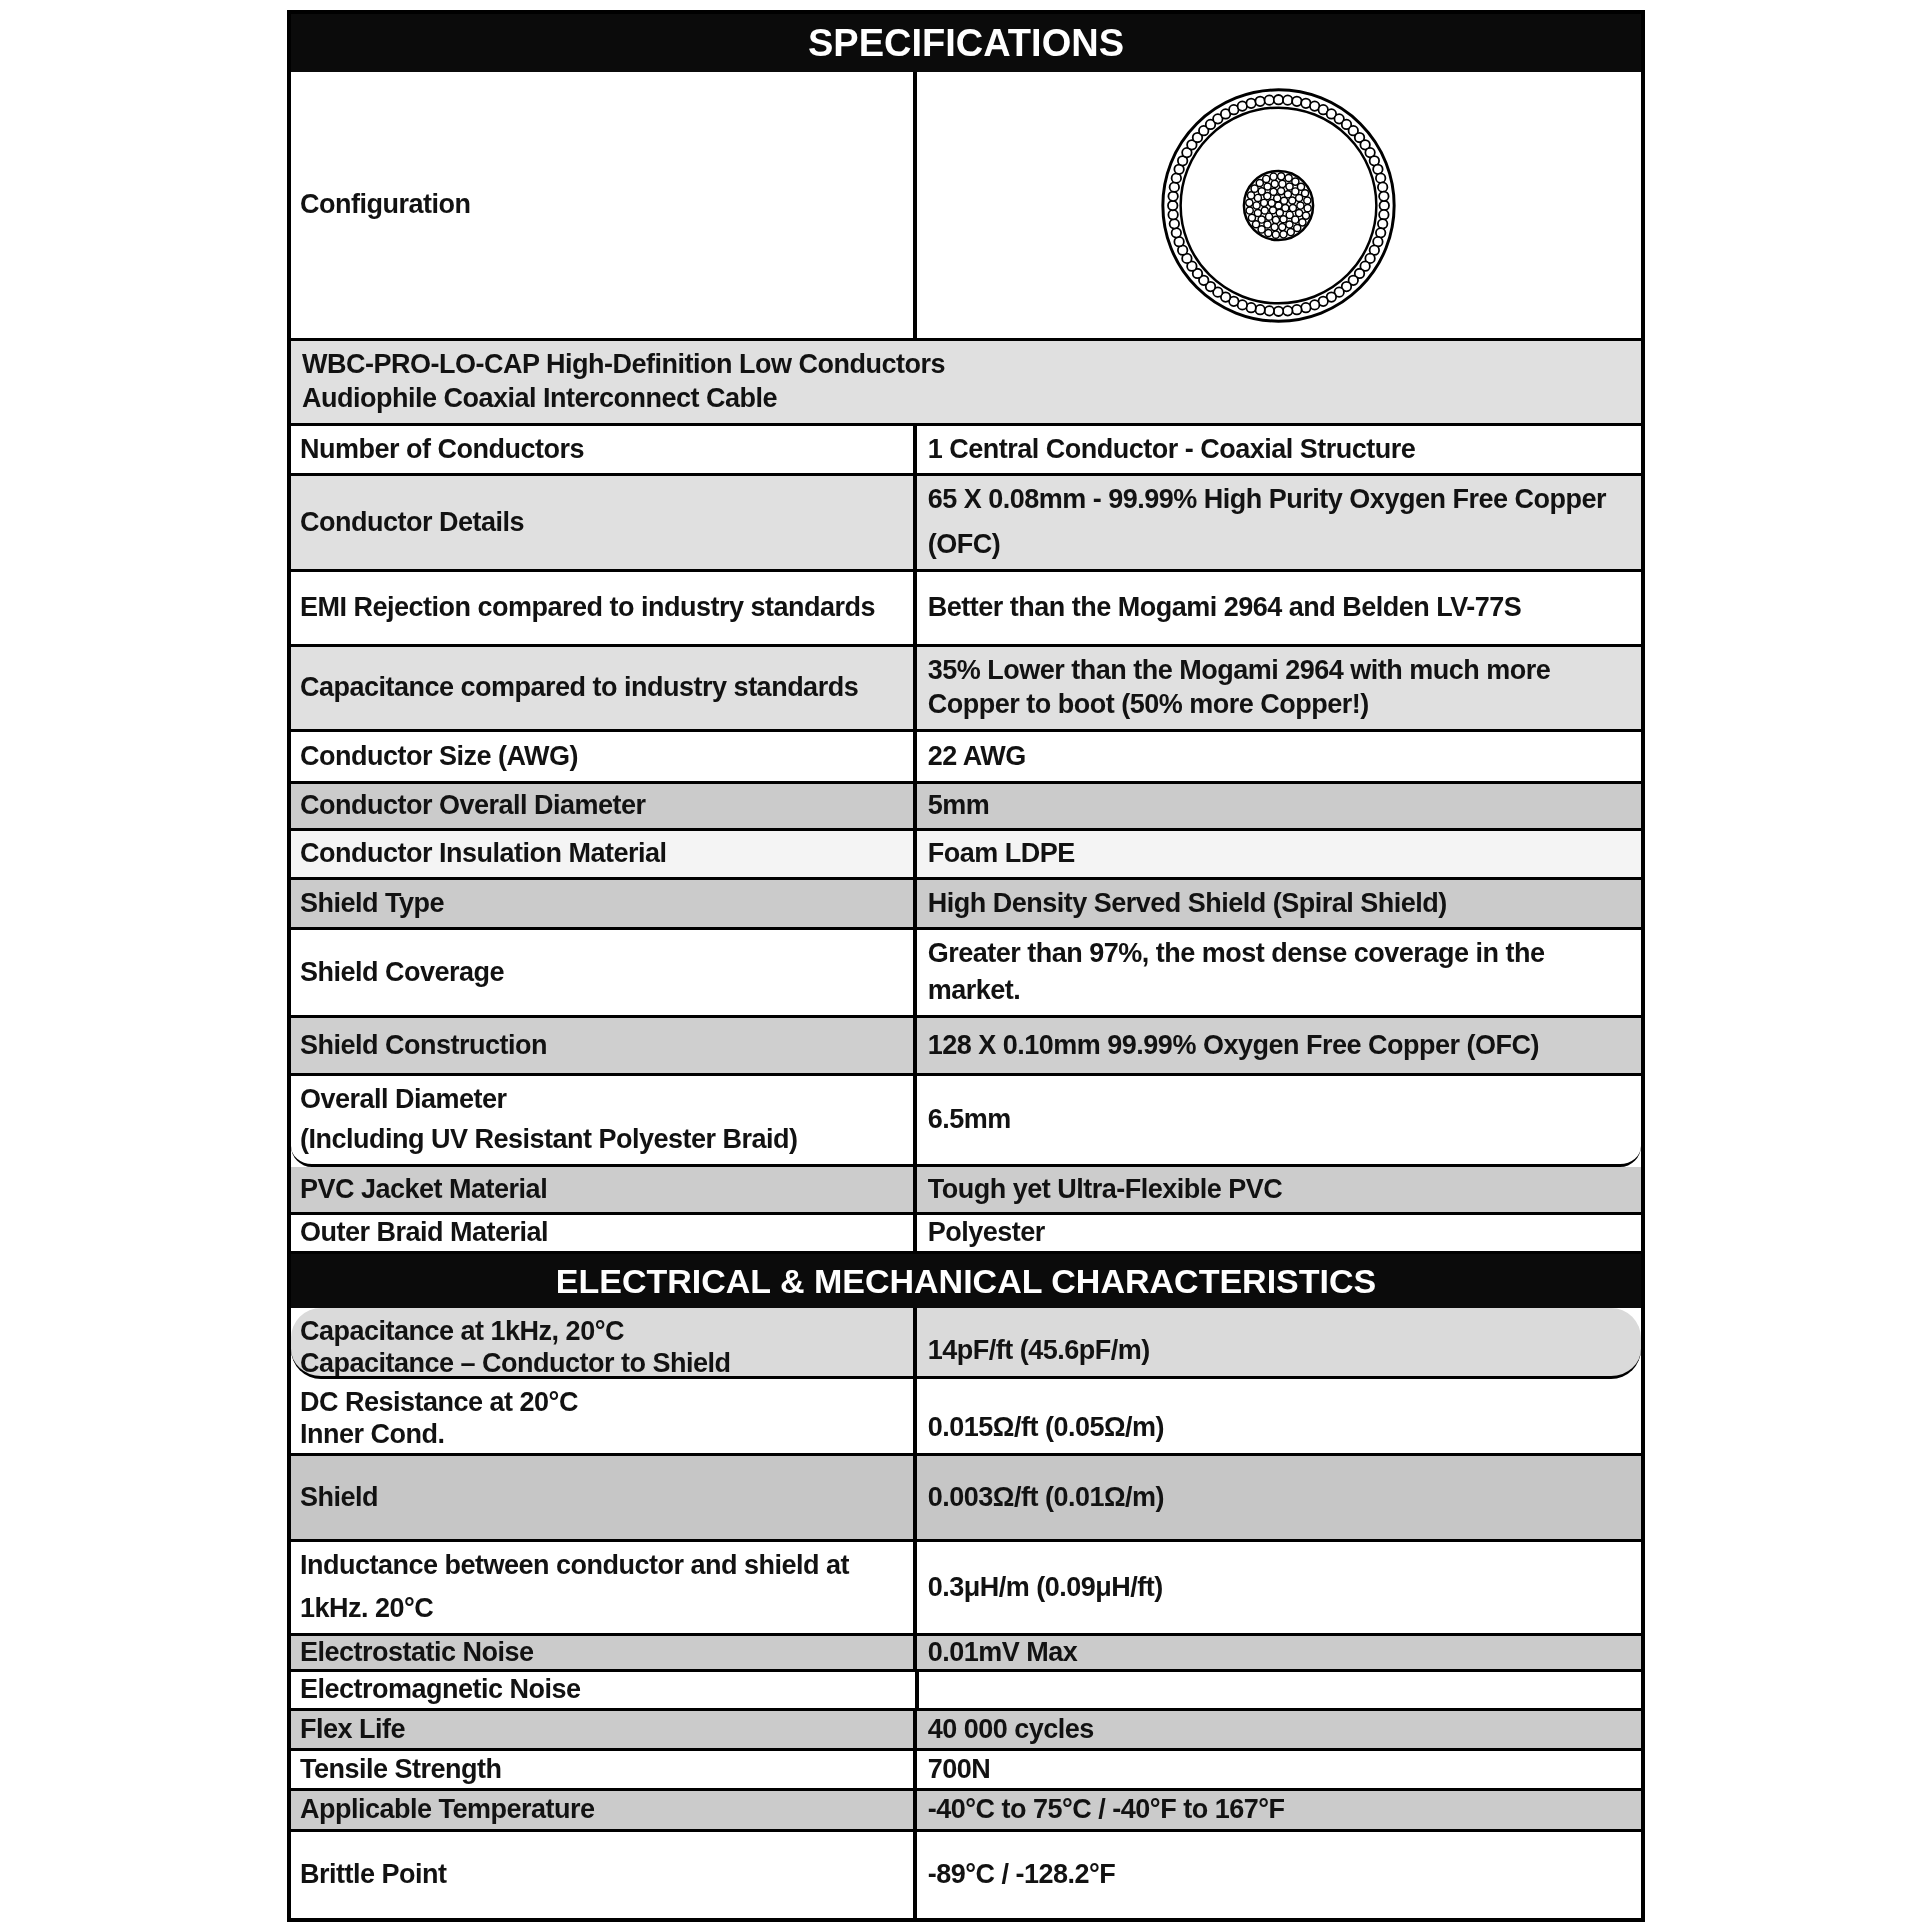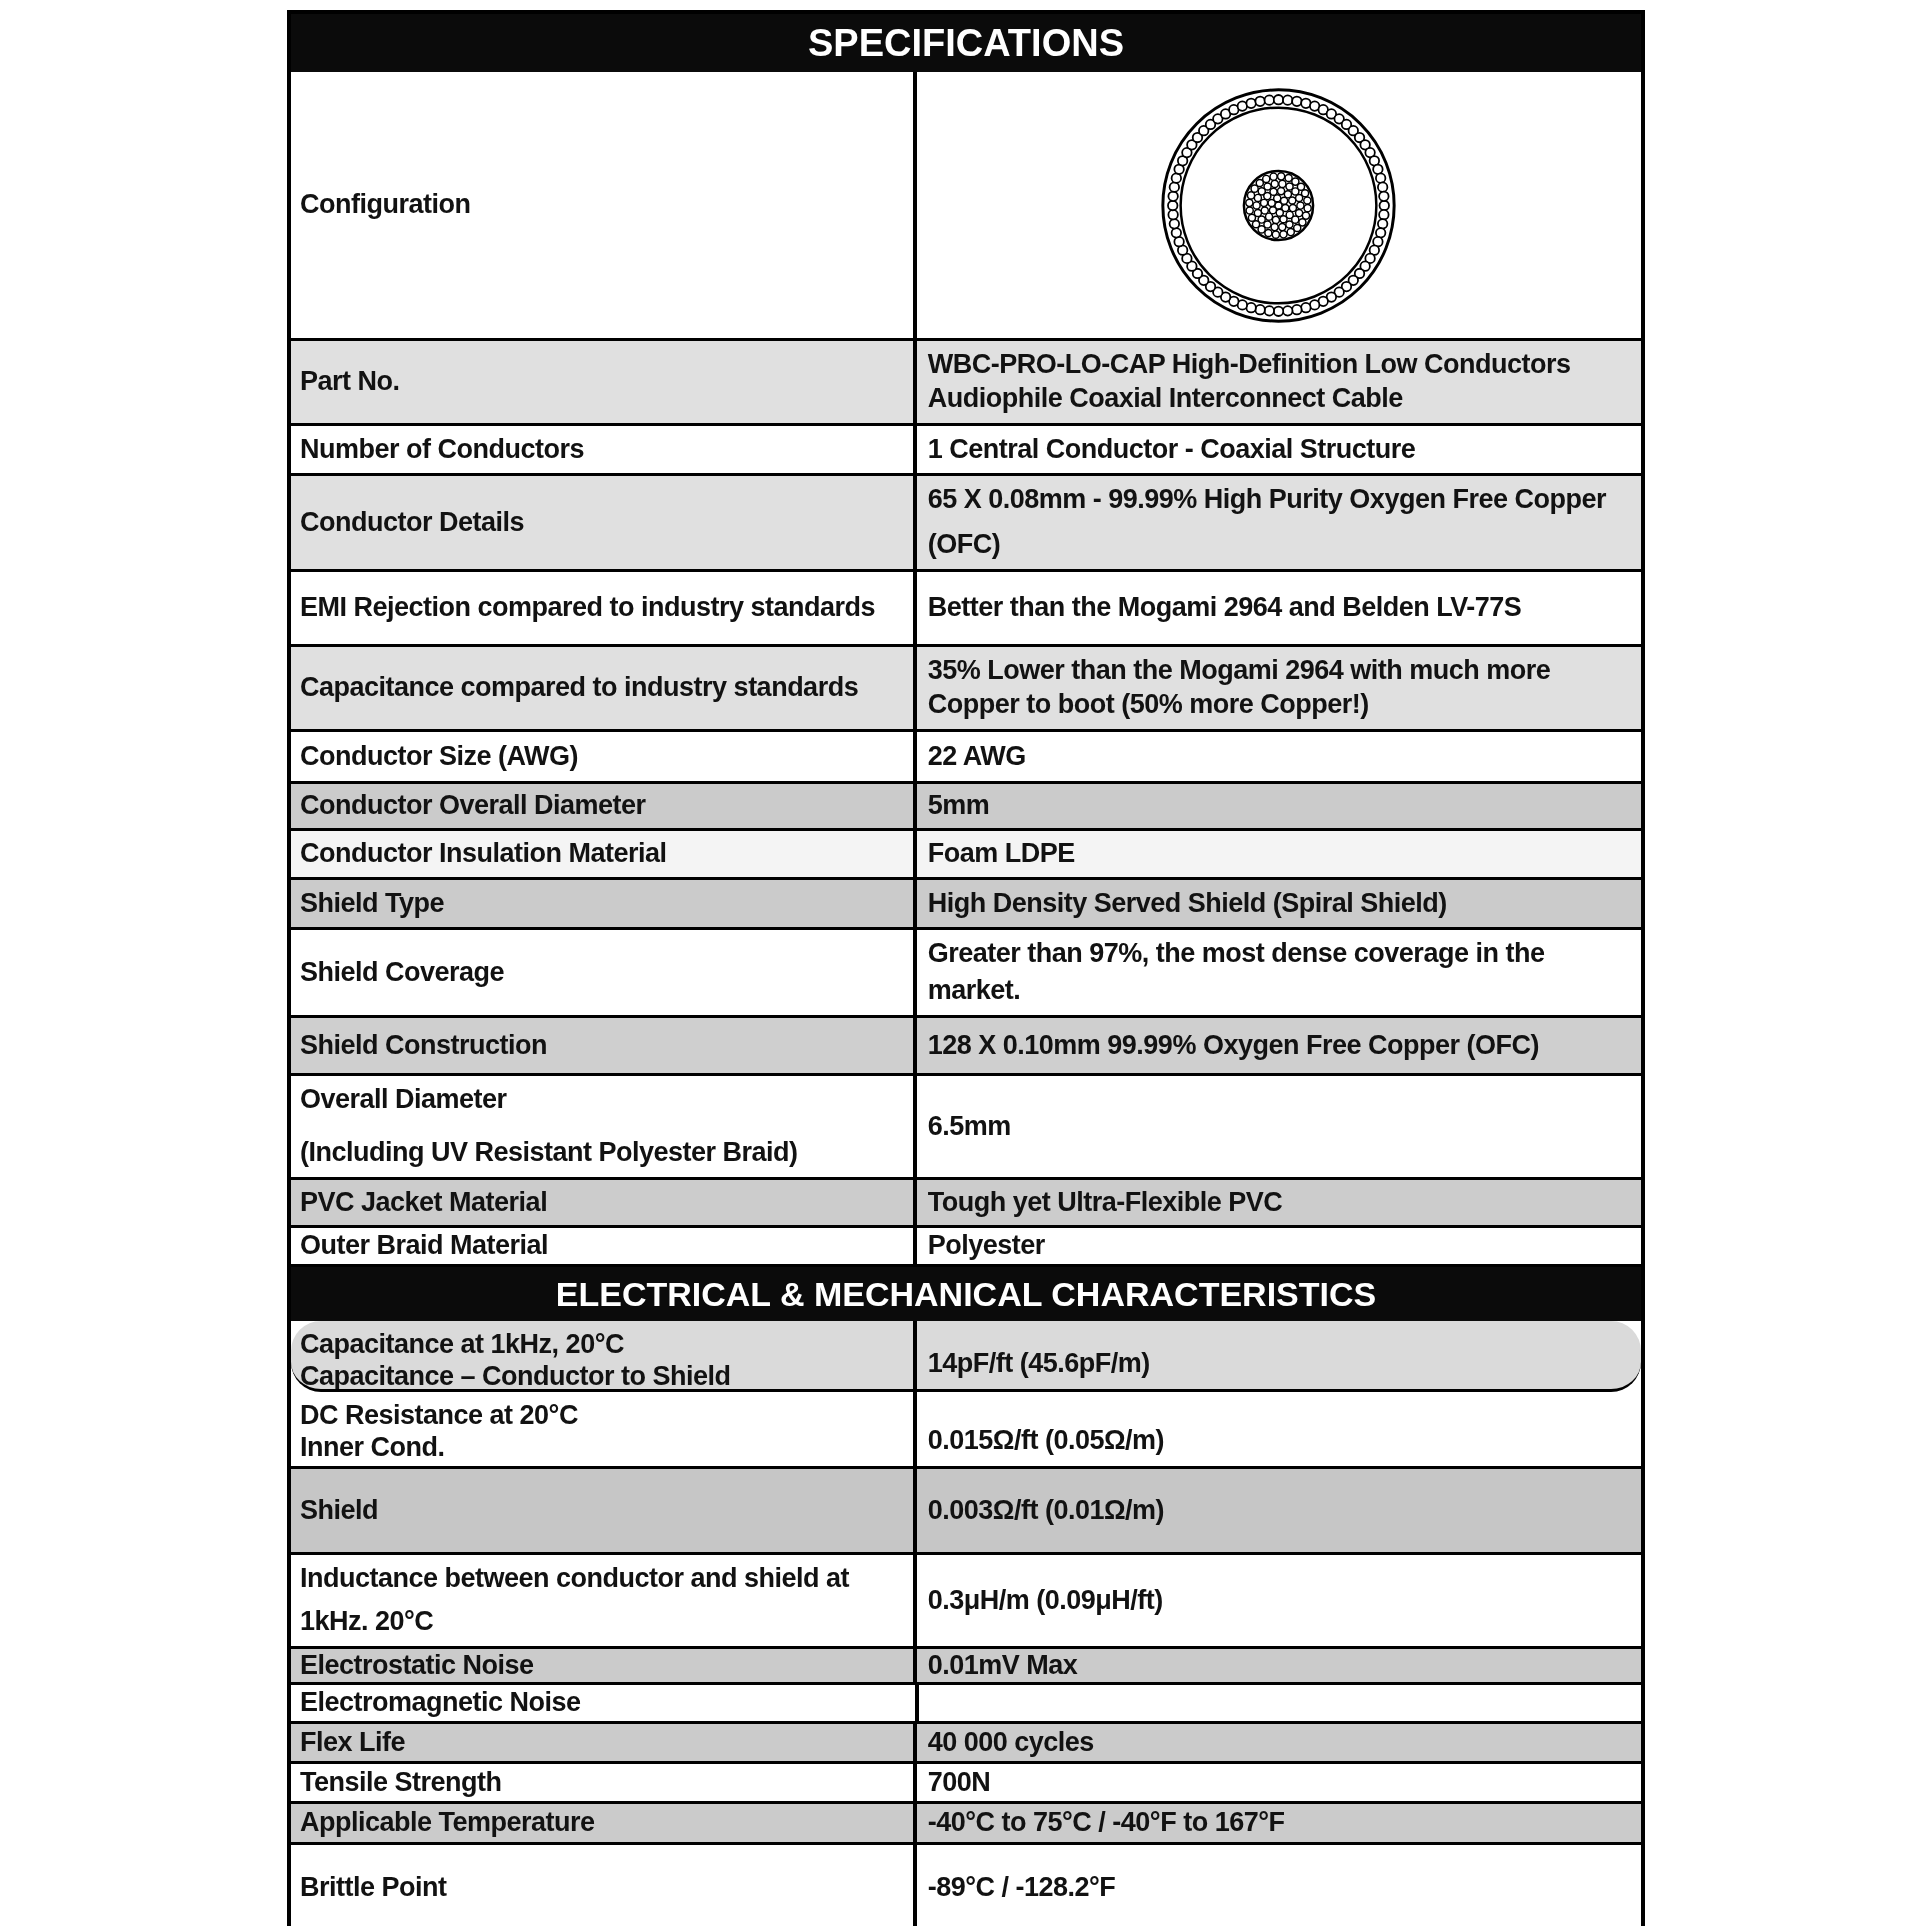--- a/index.html
+++ b/index.html
@@ -168,23 +168,20 @@
               <circle cx="29.169312007658426" cy="-5.031027429847127" r="3.6" fill="#ffffff" stroke="#000000" stroke-width="1.5"></circle>
               <circle cx="29.477517518558727" cy="2.6899741528615833" r="3.6" fill="#ffffff" stroke="#000000" stroke-width="1.5"></circle>
               <circle cx="27.77687892447023" cy="10.22765844244525" r="3.6" fill="#ffffff" stroke="#000000" stroke-width="1.5"></circle>
               <circle cx="24.183291935141906" cy="17.068344711181005" r="3.6" fill="#ffffff" stroke="#000000" stroke-width="1.5"></circle>
               <circle cx="18.941653565213183" cy="22.745851494623075" r="3.6" fill="#ffffff" stroke="#000000" stroke-width="1.5"></circle>
               <circle cx="12.40917280737774" cy="26.87326608800346" r="3.6" fill="#ffffff" stroke="#000000" stroke-width="1.5"></circle>
             </svg>
           </div>
   </div>
         <div class="row" style="height: 85px; background: rgb(224, 224, 224);">
-    <div class="cell label">
-            <div class="ln">Part No.</div>
-          </div>
     <div class="cell value multi">
             <div class="ln">WBC-PRO-LO-CAP High-Definition Low Conductors</div>
             <div class="ln">Audiophile Coaxial Interconnect Cable</div>
           </div>
   </div>
         <div class="row" style="height: 50px; background: rgb(255, 255, 255);">
     <div class="cell label">
             <div class="ln">Number of Conductors</div>
           </div>
     <div class="cell value">
@@ -259,21 +256,21 @@
           </div>
   </div>
         <div class="row" style="height: 58px; background: rgb(207, 207, 207);">
     <div class="cell label">
             <div class="ln">Shield Construction</div>
           </div>
     <div class="cell value">
             <div class="ln">128 X 0.10mm 99.99% Oxygen Free Copper (OFC)</div>
           </div>
   </div>
-        <div class="row" style="height: 104px; background: rgb(255, 255, 255);">
+        <div class="row" style="height: 91px; background: rgb(255, 255, 255); border-radius: 21px;">
     <div class="cell label multi">
             <div class="ln">Overall Diameter</div>
             <div class="ln">(Including UV Resistant Polyester Braid)</div>
           </div>
     <div class="cell value">
             <div class="ln">6.5mm</div>
           </div>
   </div>
         <div class="row" style="height: 48px; background: rgb(204, 204, 204);">
     <div class="cell label">

